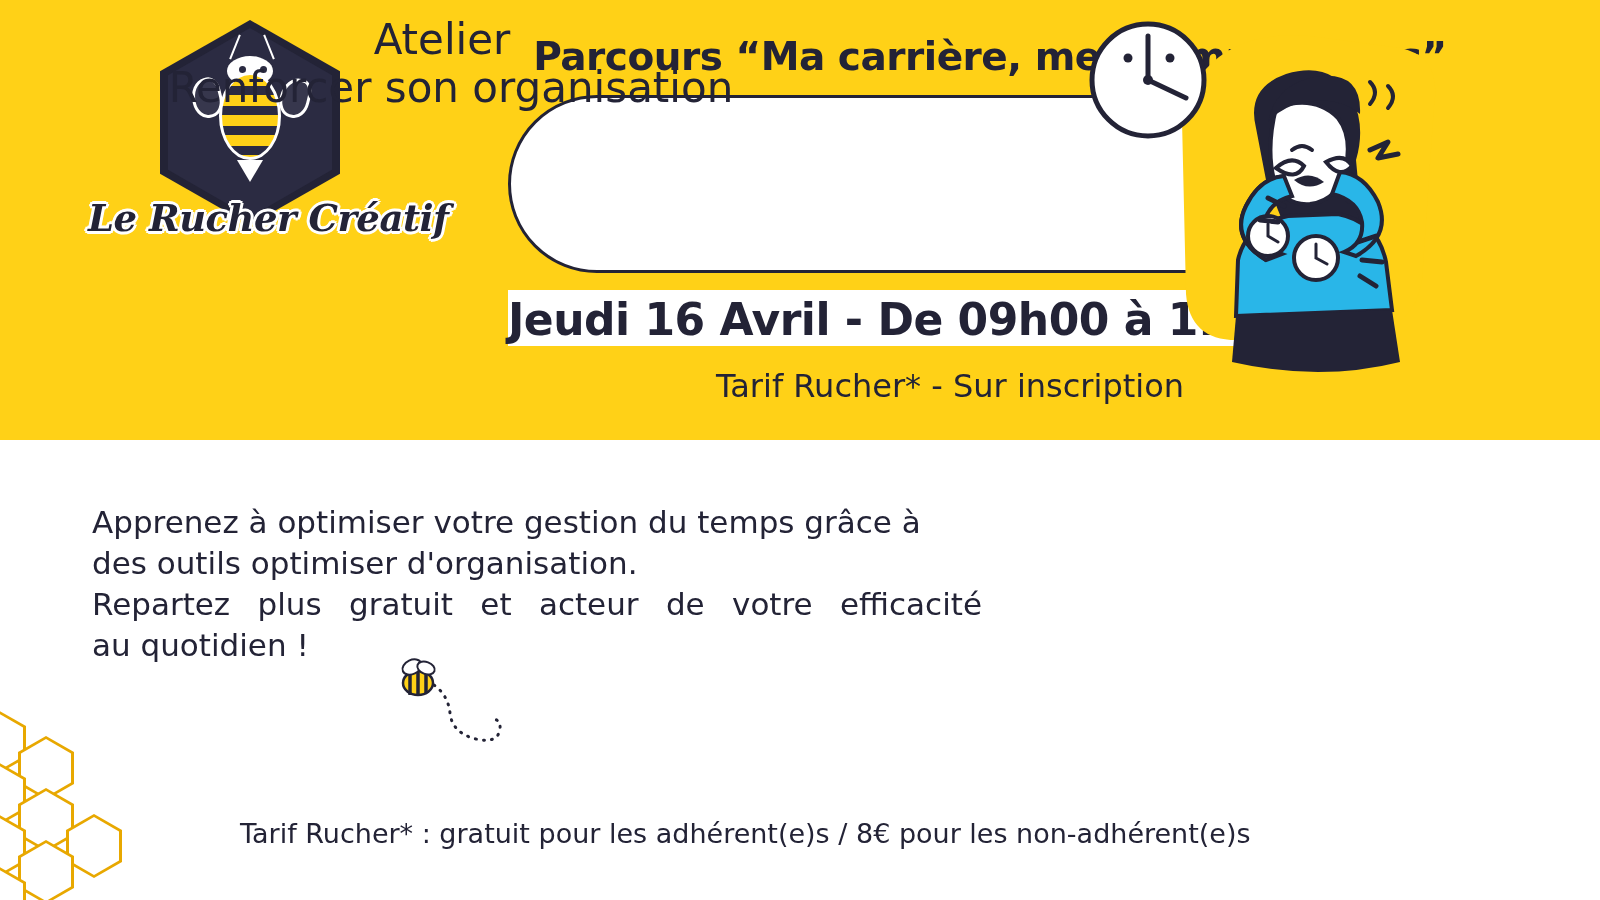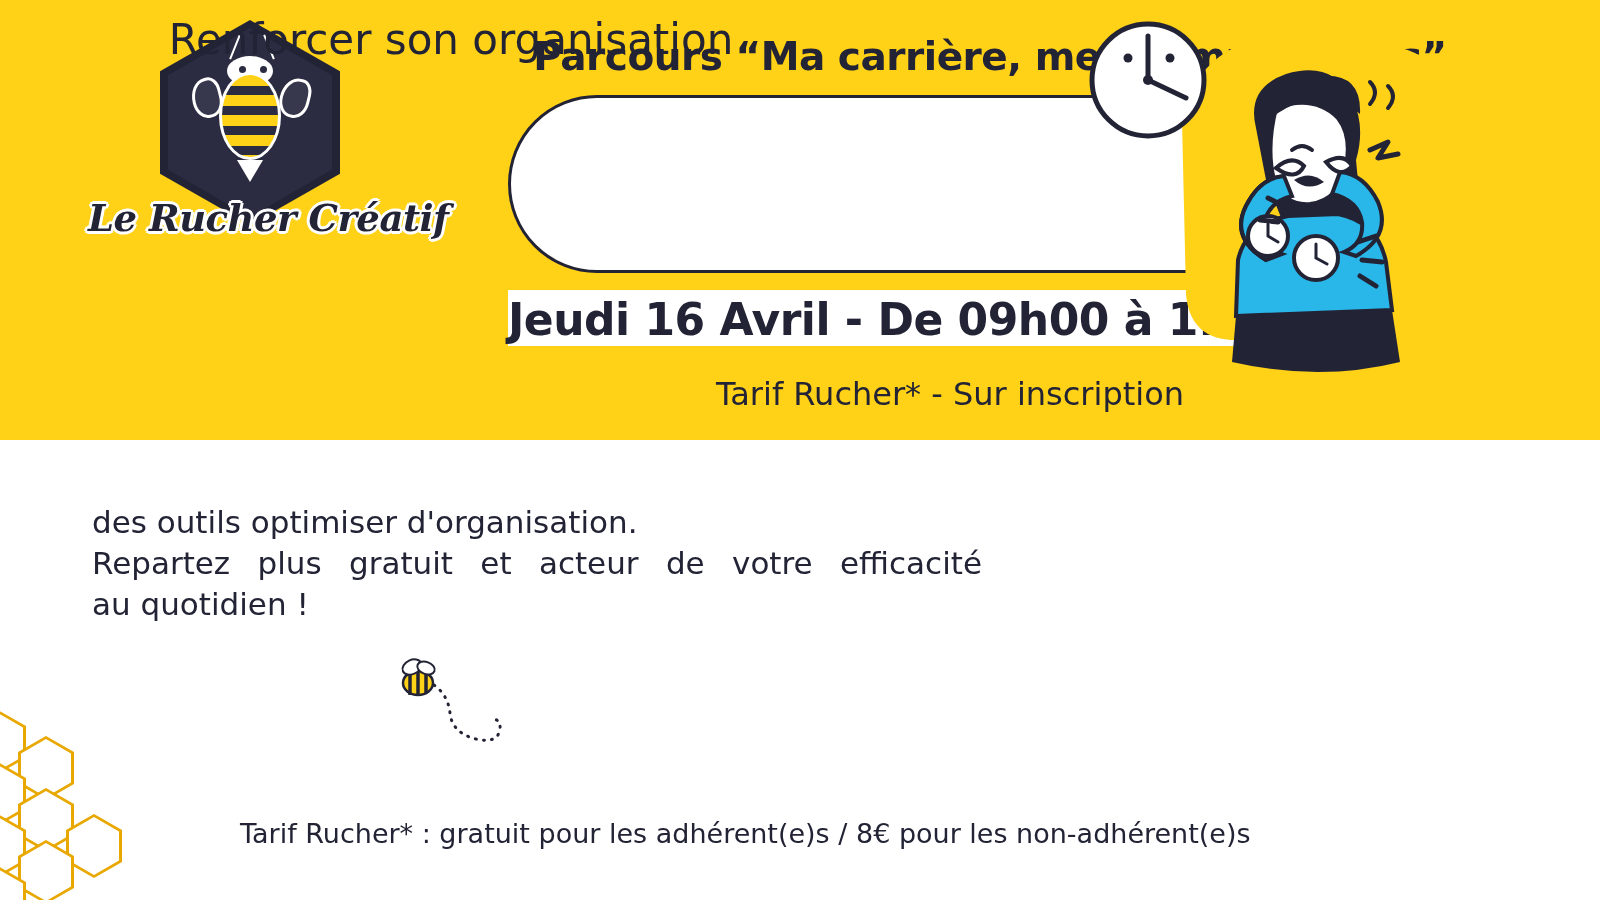--- a/index.html
+++ b/index.html
@@ -196,21 +196,20 @@
   }
   .tarif-head {
     position: absolute;
     left: 500px;
     top: 367px;
     width: 900px;
     text-align: center;
     font-size: 32px;
     color: #232336;
     white-space: nowrap;
-    margin-top: 8px;
   }
 
   
   .body-area {
     position: absolute;
     left: 0;
     top: 440px;
     width: 1600px;
     height: 460px;
     background: #ffffff;
@@ -291,32 +290,34 @@
     <div class="bee-eye r"></div>
     <div class="bee-body"></div>
     <div class="bee-stinger"></div>
     <div class="logo-text">Le Rucher Créatif</div>
   </div>
 
   <div class="parcours">Parcours “Ma carrière, mes compétences”</div>
 
   <div class="title-box"></div>
   <div class="title-lines">
+    <span class="l1">Atelier</span>
     <span class="l2">Renforcer son organisation</span>
   </div>
 
   <div class="date-box"></div>
   <div class="date-text">Jeudi 16 Avril - De 09h00 à 11h00</div>
 
   <div class="tarif-head">Tarif Rucher* - Sur inscription</div>
 </div>
 
 <div class="body-area">
 
   <div class="desc">
+    <span>Apprenez à optimiser votre gestion du temps grâce à</span>
     <span>des outils optimiser d'organisation.</span>
     <span class="justified">Repartez plus gratuit et acteur de votre efficacité</span>
     <span>au quotidien !</span>
   </div>
 
   <div class="mini-bee">
     <svg width="150" height="120" viewBox="0 0 150 120">
       <g>
         <ellipse cx="28" cy="28" rx="15" ry="12" fill="#FFD117" stroke="#232336" stroke-width="2.5"></ellipse>
         <path d="M20 18 L20 40 M28 16 L28 41 M36 19 L36 38" stroke="#232336" stroke-width="3.5" fill="none"></path>

